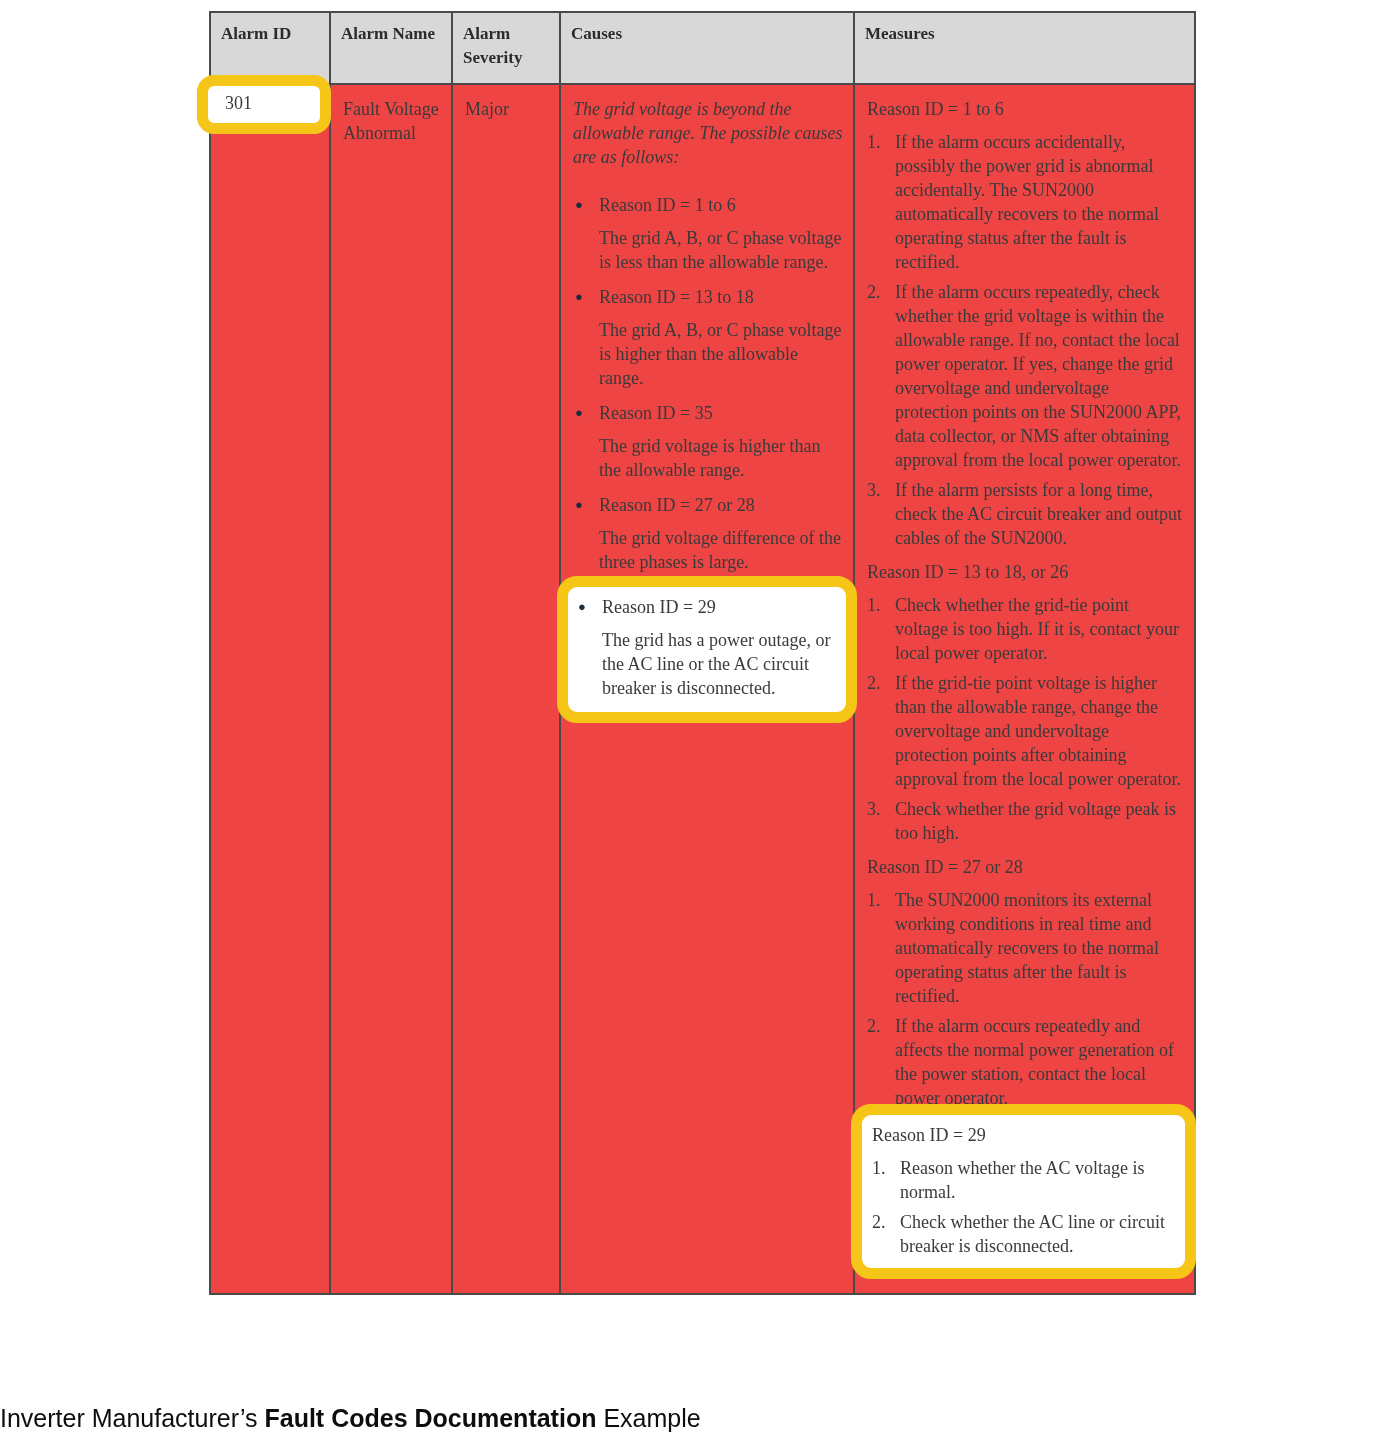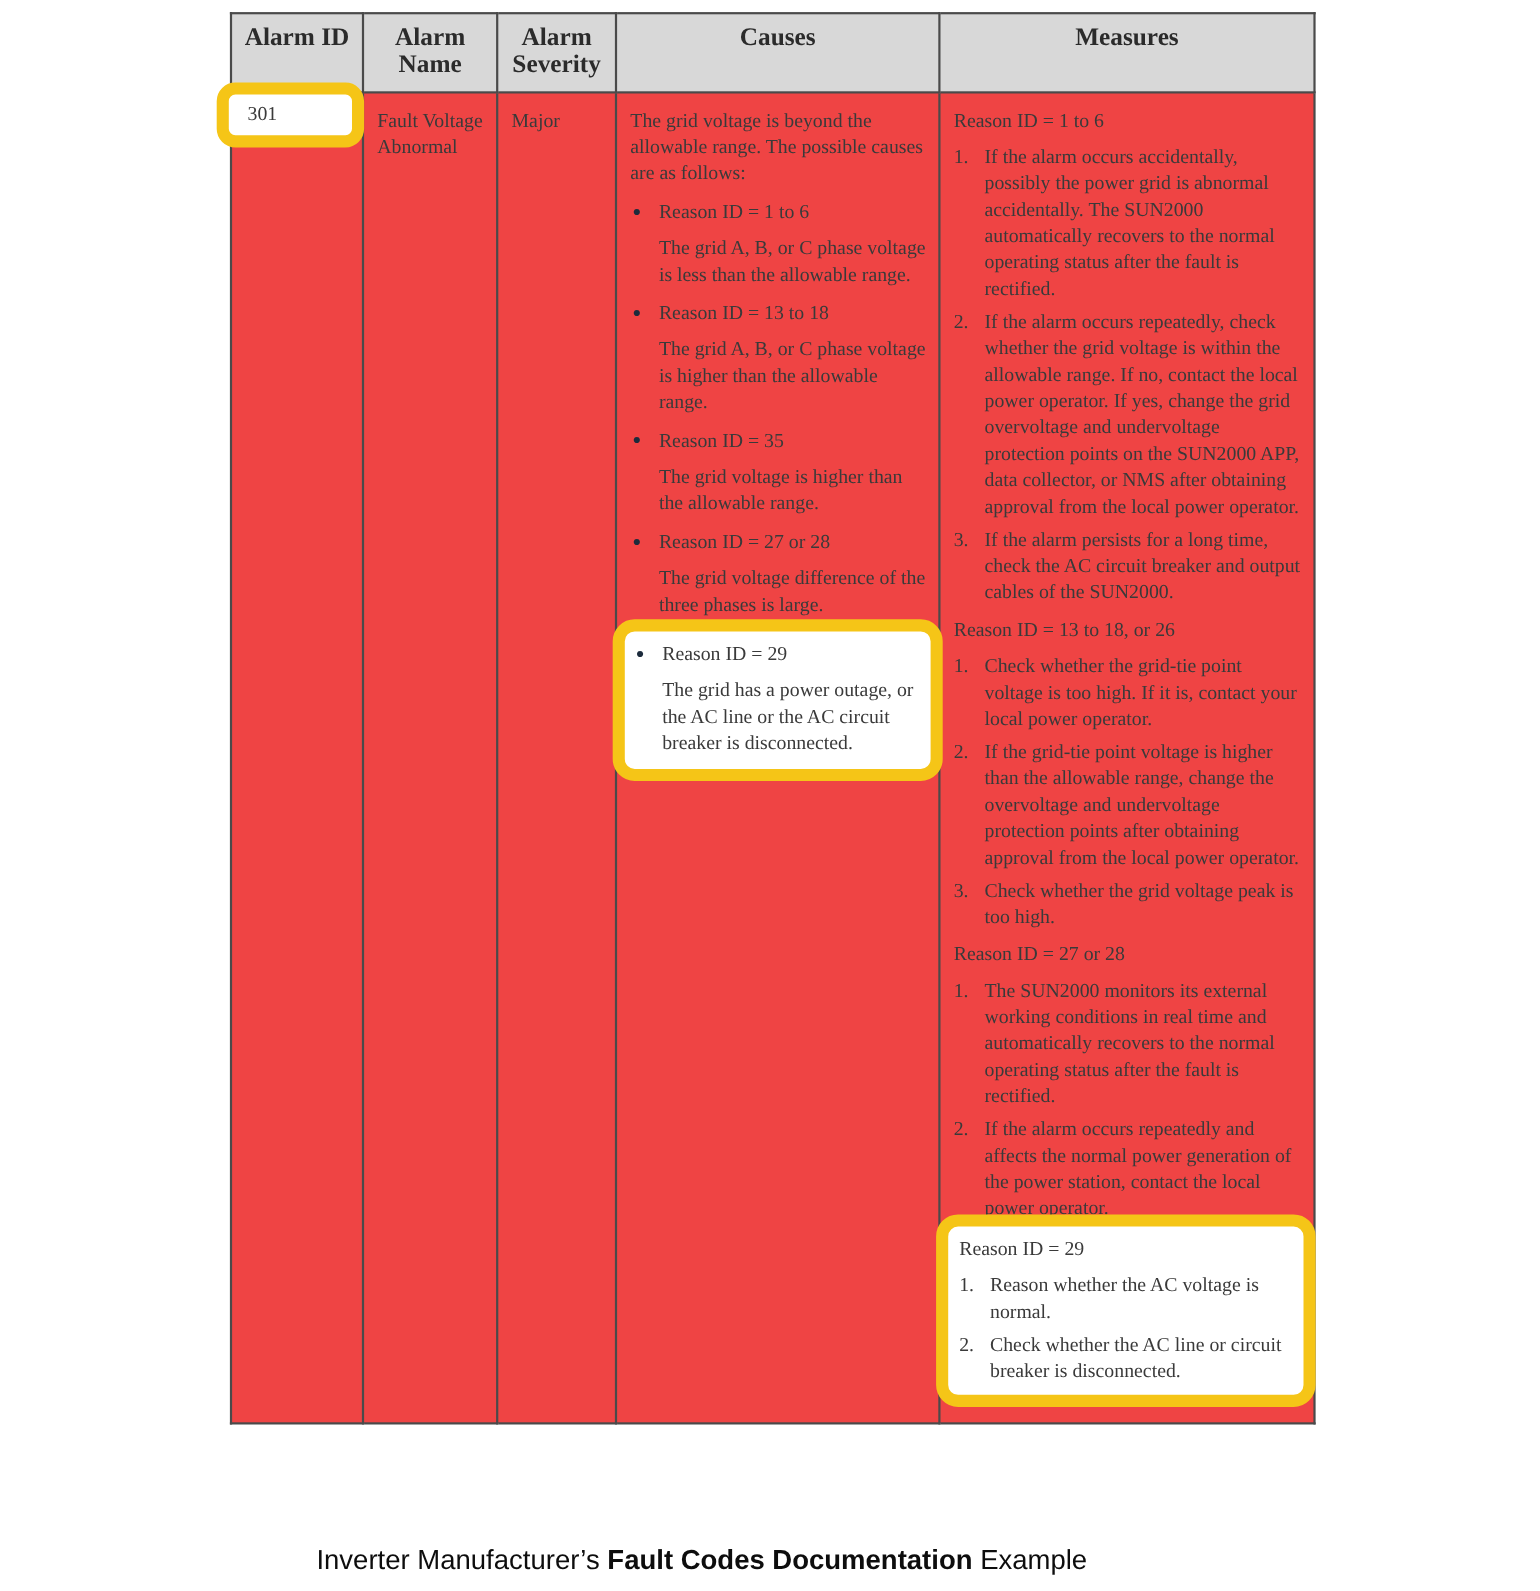--- a/index.html
+++ b/index.html
@@ -21,37 +21,36 @@
     border-collapse: collapse;
     table-layout: fixed;
   }
   .fault-table th, .fault-table td {
     border: 2px solid #4a4a4a;
     vertical-align: top;
     text-align: left;
   }
   .fault-table th {
     background: #d8d8d8;
-    font-size: 23px;
+    font-size: 17px;
     line-height: 24px;
     font-weight: bold;
     color: #2b2b2b;
     padding: 9px 10px;
     height: 72px;
-    text-align: center;
   }
   .fault-table td {
     font-size: 18px;
     line-height: 24px;
     padding: 12px 10px 14px 12px;
     background: #ef4444;
   }
 
   
-  .intro { margin-bottom: 11px; }
+  .intro { margin-bottom: 24px; font-style: italic; }
   .bullet { display: flex; margin-bottom: 11px; }
   .bullet .dot {
     flex: 0 0 26px;
     font-size: 13px;
     line-height: 24px;
     color: #1c2b3c;
     padding-left: 2px;
   }
   .bullet .btext { flex: 1; }
   .btitle { margin-bottom: 9px; }
@@ -87,21 +86,21 @@
     padding: 8px 6px 10px 10px;
   }
   .measures-hl .mtitle { margin-top: 0; }
   .measures-hl .step:last-child { margin-bottom: 0; }
 
   
   .caption {
     position: absolute;
     left: 0; top: 1404px;
     width: 1276px;
-    text-align: center;
+    text-align: left;
     font-family: "Liberation Sans", "DejaVu Sans", sans-serif;
     font-size: 25px;
     color: #0d0d0d;
     z-index: 2;
   }
 </style>
 </head>
 <body>
 
 <table class="fault-table">

